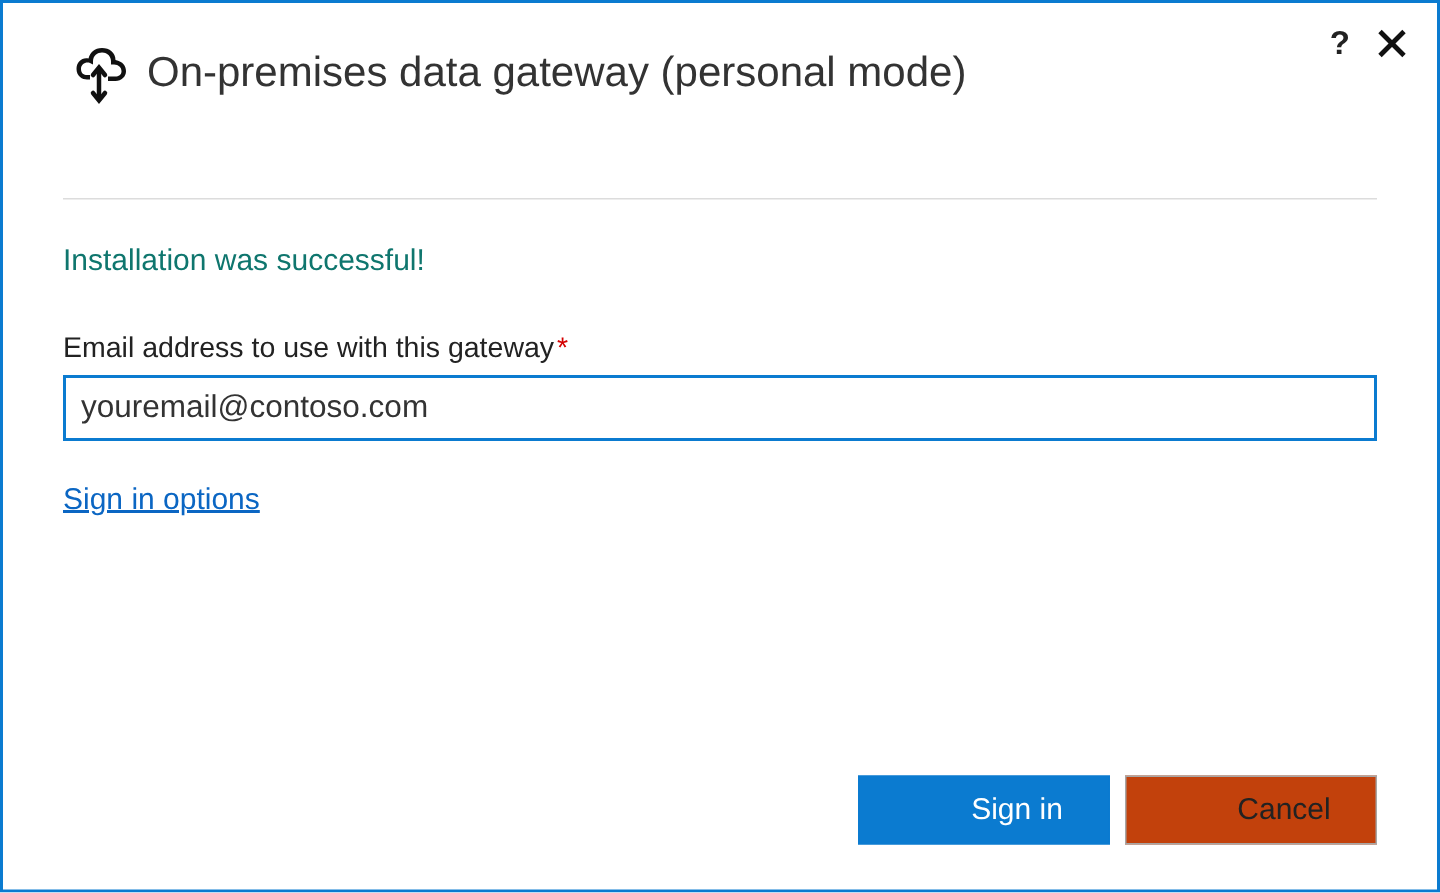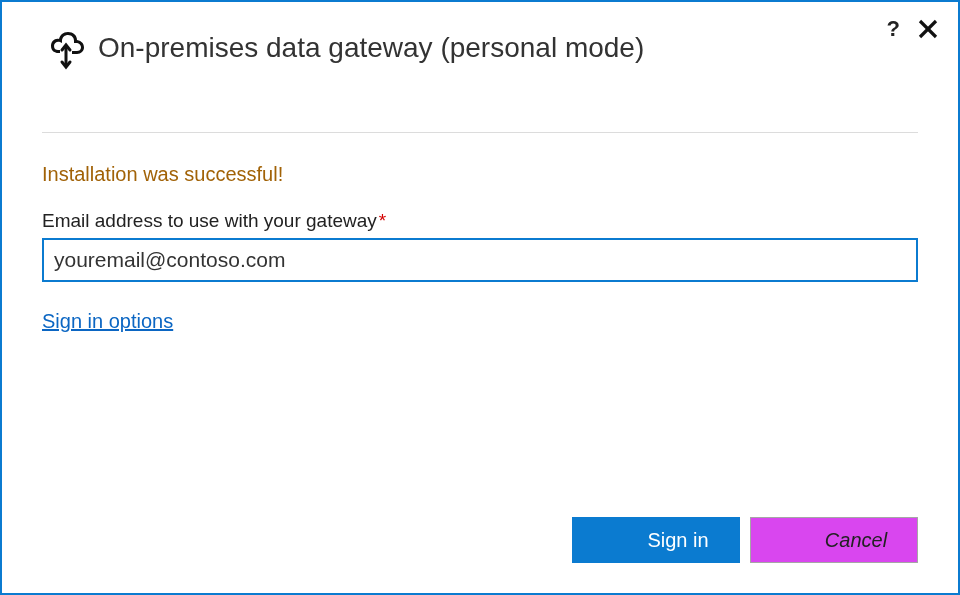--- a/index.html
+++ b/index.html
@@ -58,22 +58,22 @@
       height: 20px;
       cursor: pointer;
     }
     .divider {
       border: none;
       border-top: 1px solid #dcdcdc;
       margin-bottom: 30px;
     }
     .success-msg {
       font-size: 20px;
-      color: #a16207;
-      margin-bottom: 24px;
+      color: #0f766e;
+      margin-bottom: 36px;
     }
     .field-label {
       font-size: 19px;
       color: #222222;
       margin-bottom: 6px;
     }
     .required {
       color: #d40000;
       margin-left: 2px;
     }
@@ -120,23 +120,22 @@
       align-items: center;
       justify-content: center;
       padding-left: 44px;
     }
     .btn-primary {
       background: #0b7bd0;
       color: #ffffff;
       border: 1px solid #0b7bd0;
     }
     .btn-secondary {
-      background: #d946ef;
+      background: #c2410c;
       color: #222222;
-      font-style: italic;
     }
   </style>
 </head>
 <body>
 
 <div class="window">
 
   <div class="titlebar-controls">
     <span class="help-icon">?</span>
     <span class="close-icon">
@@ -157,21 +156,21 @@
       </svg>
     </span>
     <h1 class="title">On-premises data gateway (personal mode)</h1>
   </div>
 
   <hr class="divider">
 
   <p class="success-msg">Installation was successful!</p>
 
   <div class="field-label">
-    <span>Email address to use with your gateway</span><span class="required">*</span>
+    <span>Email address to use with this gateway</span><span class="required">*</span>
   </div>
 
   <input type="text" class="email-input" value="youremail@contoso.com" style="">
 
 
   <div class="options-link-row">
     <a class="options-link">Sign in options</a>
   </div>
 
   <div class="button-row">

